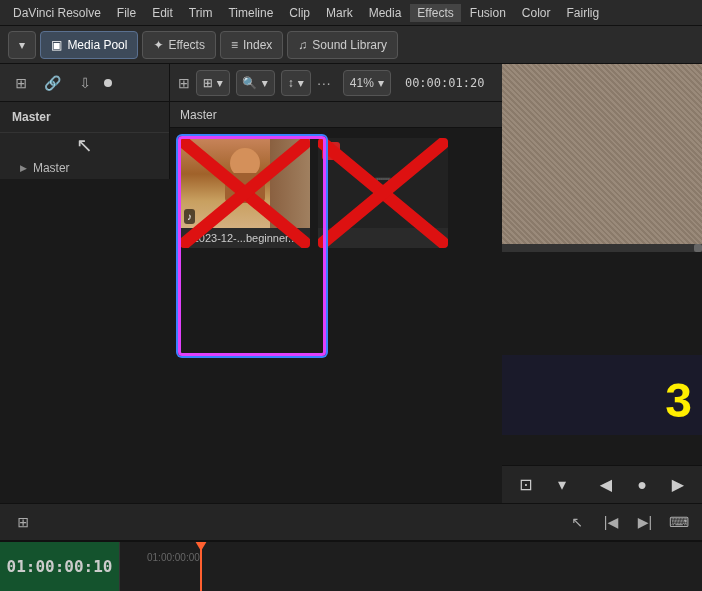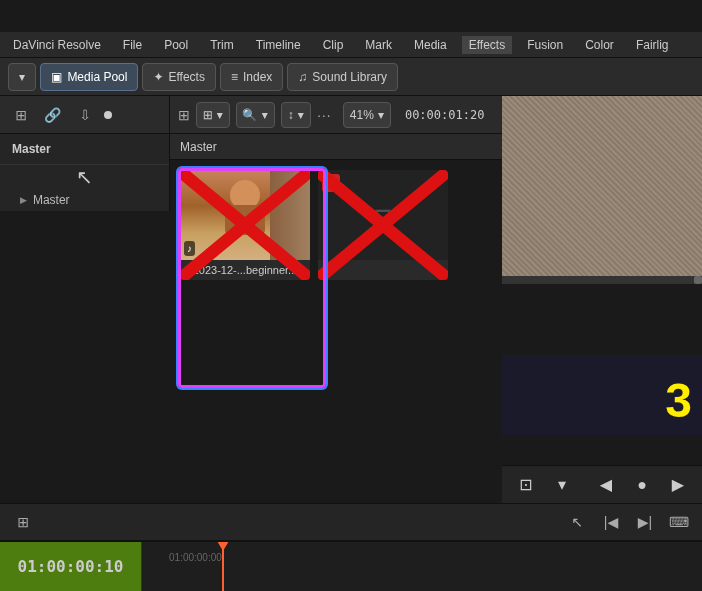--- a/index.html
+++ b/index.html
@@ -14,23 +14,22 @@
       position: relative;
     }
 
     
     .menu-bar {
       height: 26px;
       background: #2a2a2a;
       display: flex;
       align-items: center;
       padding: 0 6px;
-      gap: 8px;
+      gap: 2px;
       border-bottom: 1px solid #111;
-      margin-top: 32px;
     }
     .menu-item {
       padding: 2px 7px;
       font-size: 12px;
       color: #ccc;
       cursor: pointer;
       white-space: nowrap;
     }
     .menu-item.active { background: #444; }
 
@@ -284,23 +283,23 @@
     
     .timeline-bar {
       height: 50px;
       background: #1e1e1e;
       border-top: 1px solid #111;
       position: relative;
       display: flex;
       align-items: center;
     }
     .timeline-time-left {
-      width: 142px;
+      width: 120px;
       height: 100%;
-      background: #4d7c0f;
+      background: #14532d;
       border-right: 1px solid #333;
       display: flex;
       align-items: center;
       justify-content: center;
       font-family: monospace;
       font-size: 16px;
       color: #ccc;
       font-weight: bold;
     }
     .timeline-ruler {
@@ -441,21 +440,21 @@
     }
   </style>
 </head>
 <body>
 
 <div class="full-layout">
 
   <div class="menu-bar">
     <span class="menu-item">DaVinci Resolve</span>
     <span class="menu-item">File</span>
-    <span class="menu-item">Pool</span>
+    <span class="menu-item">Edit</span>
     <span class="menu-item">Trim</span>
     <span class="menu-item">Timeline</span>
     <span class="menu-item">Clip</span>
     <span class="menu-item">Mark</span>
     <span class="menu-item">Media</span>
     <span class="menu-item active">Effects</span>
     <span class="menu-item">Fusion</span>
     <span class="menu-item">Color</span>
     <span class="menu-item">Fairlig</span>
   </div>

